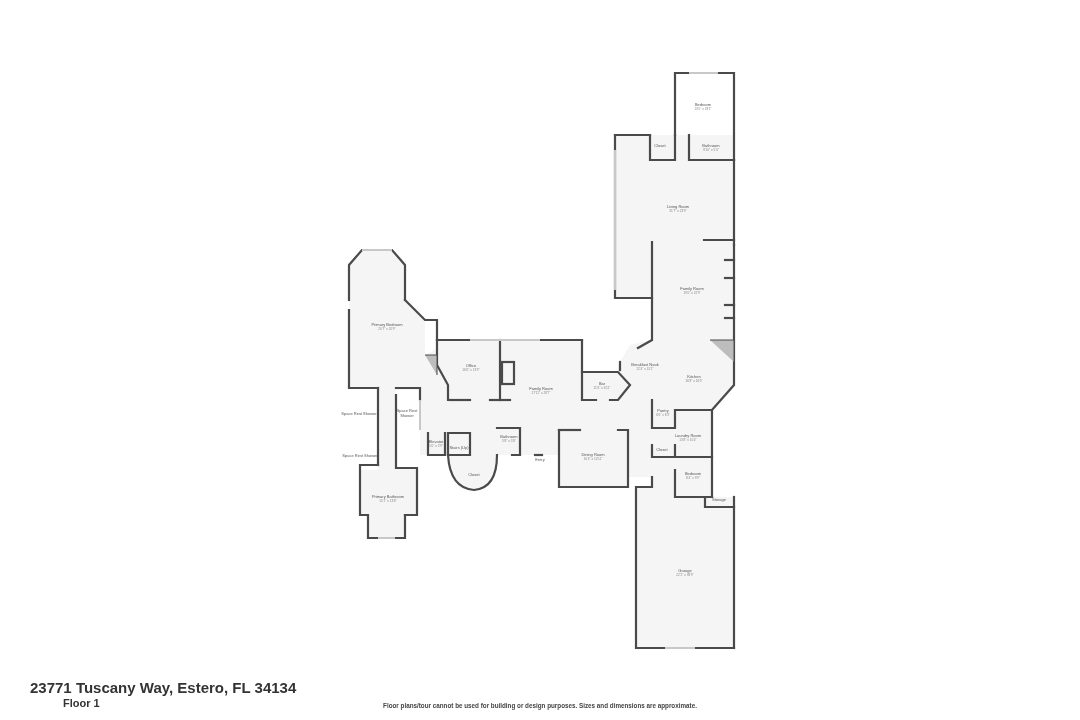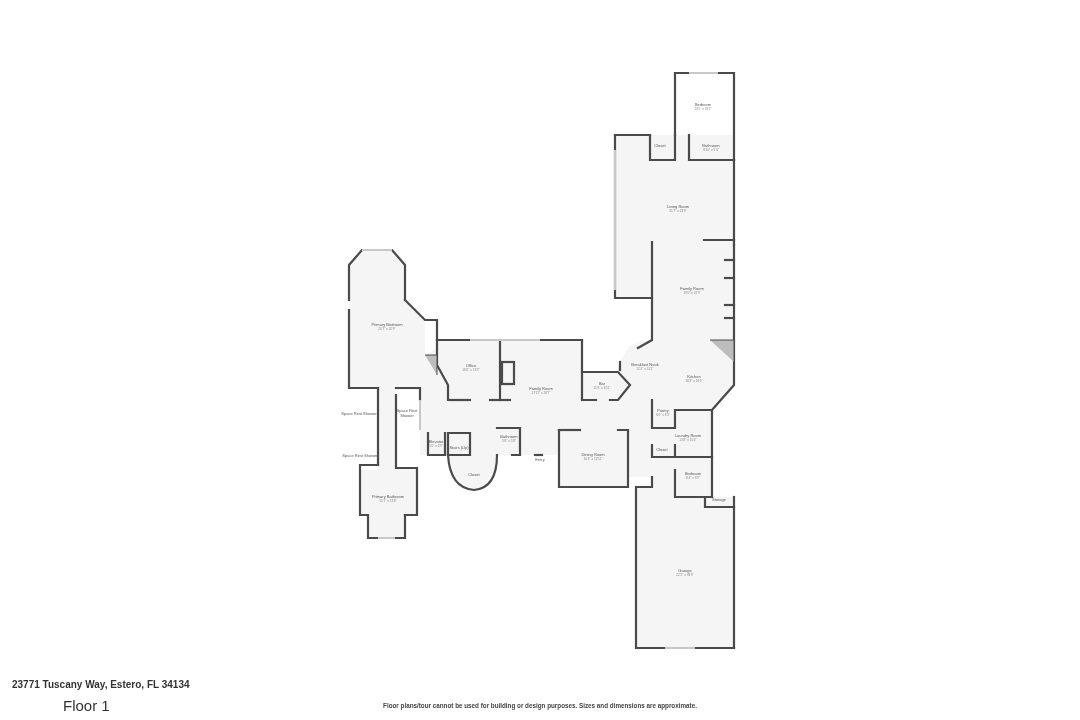--- a/index.html
+++ b/index.html
@@ -11,22 +11,22 @@
   .fill { fill: #f5f5f5; stroke: none; }
   .wall { stroke: #4a4a4a; stroke-width: 2.2; fill: none; stroke-linecap: square; }
   .win { stroke: #c8c8c8; stroke-width: 2; fill: none; }
   .hatch { fill: #bdbdbd; stroke: #4a4a4a; stroke-width: 1; }
   .room-label {
     position: absolute; transform: translate(-50%, -50%); text-align: center;
     color: #555; white-space: nowrap; line-height: 1.15;
   }
   .room-name { font-size: 4px; display: block; }
   .room-dim { font-size: 3.2px; display: block; color: #888; }
-  .footer-address { position: absolute; left: 12px; top: 679px; font-size: 10px; font-weight: bold; color: #333; }
-  .footer-floor { position: absolute; left: 18px; top: 697px; font-size: 15px; font-weight: normal; color: #333; padding-left: 45px; }
+  .footer-address { position: absolute; left: 30px; top: 679px; font-size: 15px; font-weight: bold; color: #333; }
+  .footer-floor { position: absolute; left: 18px; top: 697px; font-size: 11px; font-weight: bold; color: #333; padding-left: 45px; }
   .footer-disclaimer { position: absolute; left: 0; width: 1080px; text-align: center; top: 702px; font-size: 6.3px; font-weight: bold; color: #444; }
 </style>
 </head>
 <body>
 
 <svg id="plan" viewBox="0 0 1080 720">
 
   <g>
     <polygon class="fill" points="675,73 734,73 734,135 615,135 615,298 652,298 652,340 630,345 618,365 618,372 582,372 582,340 500,340 437,340 437,348 425,355 425,320 405,300 405,265 392,250 362,250 349,265 349,388 378,388 378,470 360,470 360,515 368,515 368,538 405,538 405,515 417,515 417,468 396,468 396,390 420,390 420,455 448,455 448,468 460,488 475,490 490,485 497,468 497,455 520,455 559,455 559,487 628,487 628,477 652,477 652,487 636,487 636,648 734,648 734,497 712,497 712,410 734,385 734,240 734,135 734,73"></polygon>
   </g>

